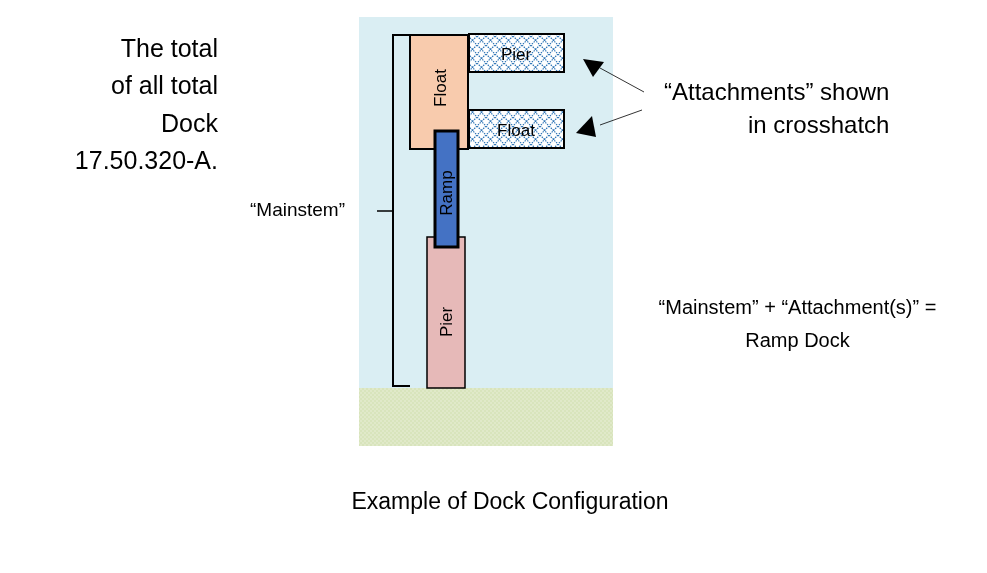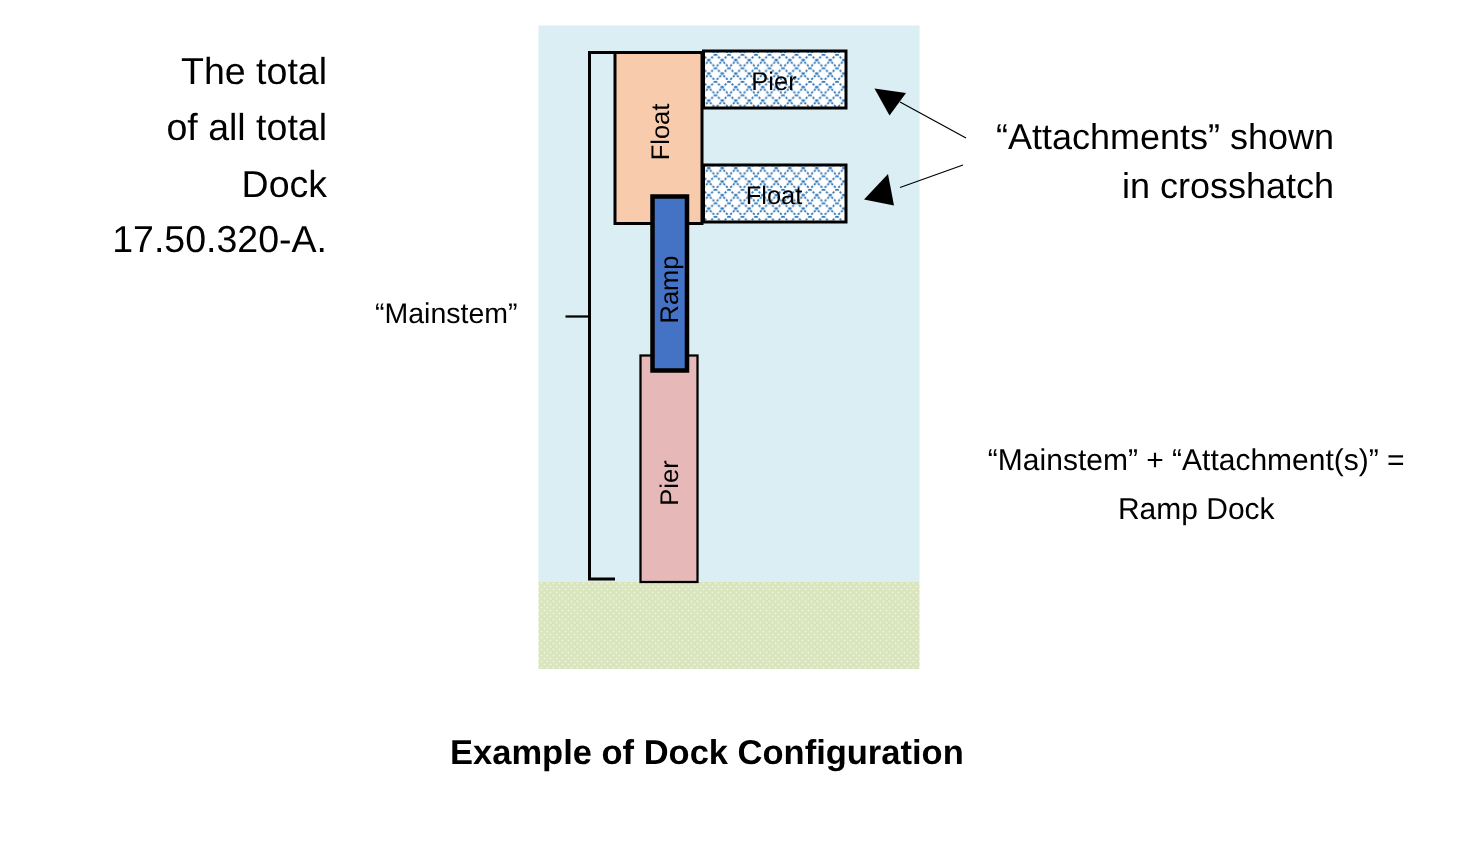--- a/index.html
+++ b/index.html
@@ -4,21 +4,21 @@
   <style>
     html, body { margin: 0; padding: 0; background: #ffffff; }
     body { width: 987px; height: 573px; position: relative; overflow: hidden;
            font-family: "Liberation Sans", "DejaVu Sans", sans-serif; color: #000; }
     .abs { position: absolute; text-align: right; }
     .left-text { left: 18px; top: 30px; width: 200px; font-size: 25px; line-height: 37.3px; }
     .left-text div { white-space: nowrap; }
     .mainstem-label { left: 250px; top: 199px; font-size: 19px; white-space: nowrap; }
     .attach-label { left: 664px; top: 75px; font-size: 24px; line-height: 33px; white-space: nowrap; }
     .total-label { left: 620px; top: 262px; width: 355px; text-align: center; font-size: 20px; line-height: 33px; margin-top: 29px; }
-    .caption { left: 300px; top: 488px; width: 420px; text-align: left; font-size: 23px; font-weight: bold; }
+    .caption { left: 300px; top: 488px; width: 420px; text-align: center; font-size: 23px; }
     svg { position: absolute; left: 0; top: 0; }
     .shape-label { font-family: "Liberation Sans", "DejaVu Sans", sans-serif; font-size: 17px; fill: #000; }
   </style>
 </head>
 <body>
 
 <svg width="987" height="573" viewBox="0 0 987 573">
   <defs>
     <pattern id="xhatch" width="9" height="9" patternUnits="userSpaceOnUse">
       <rect width="9" height="9" fill="#ffffff"></rect>

